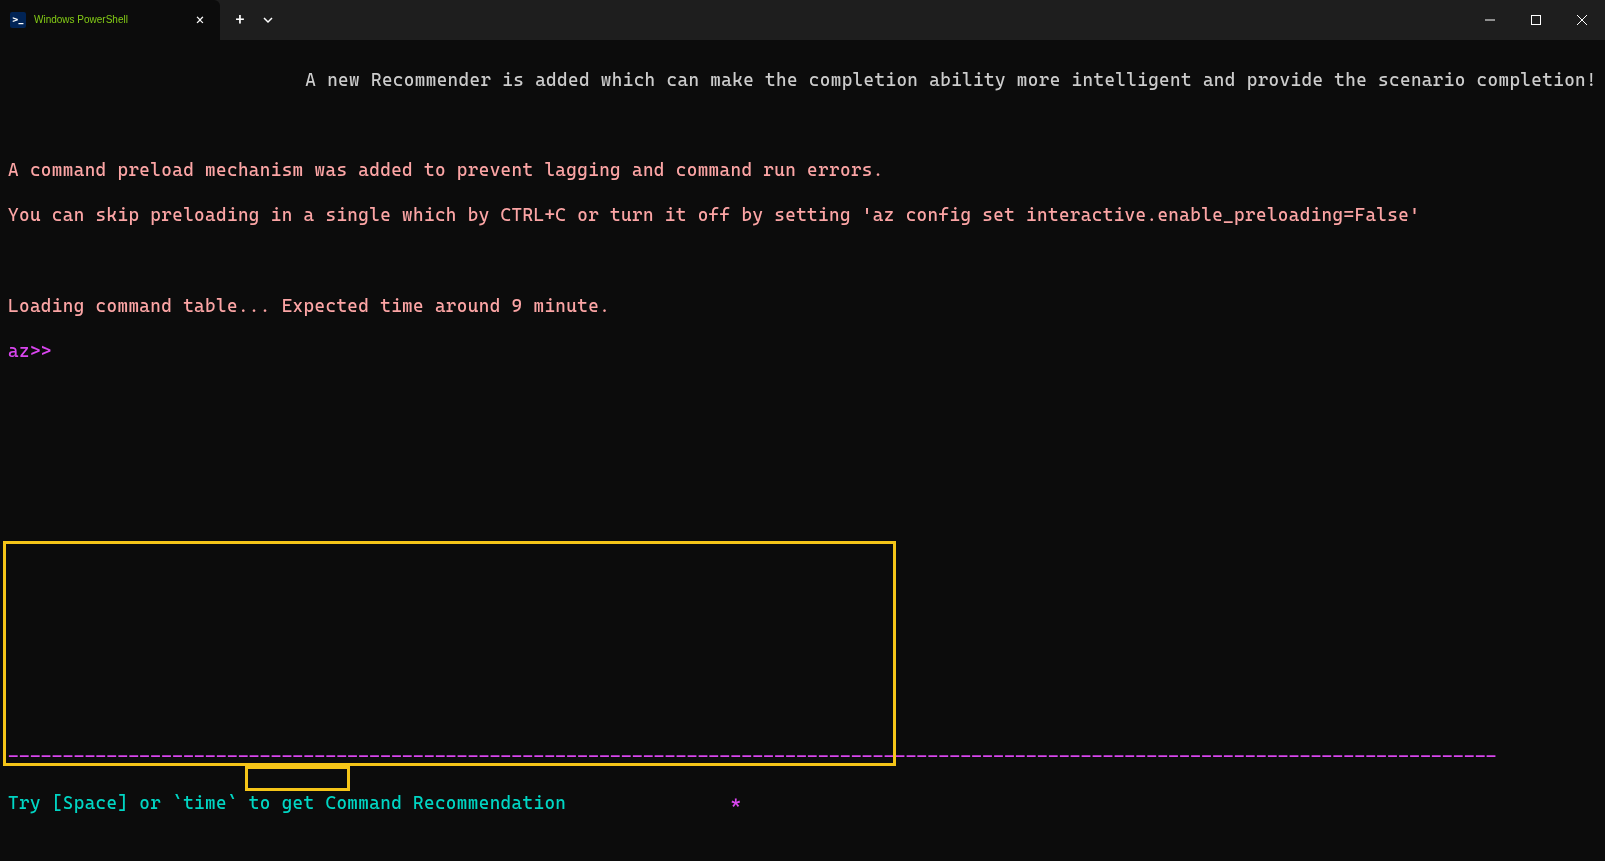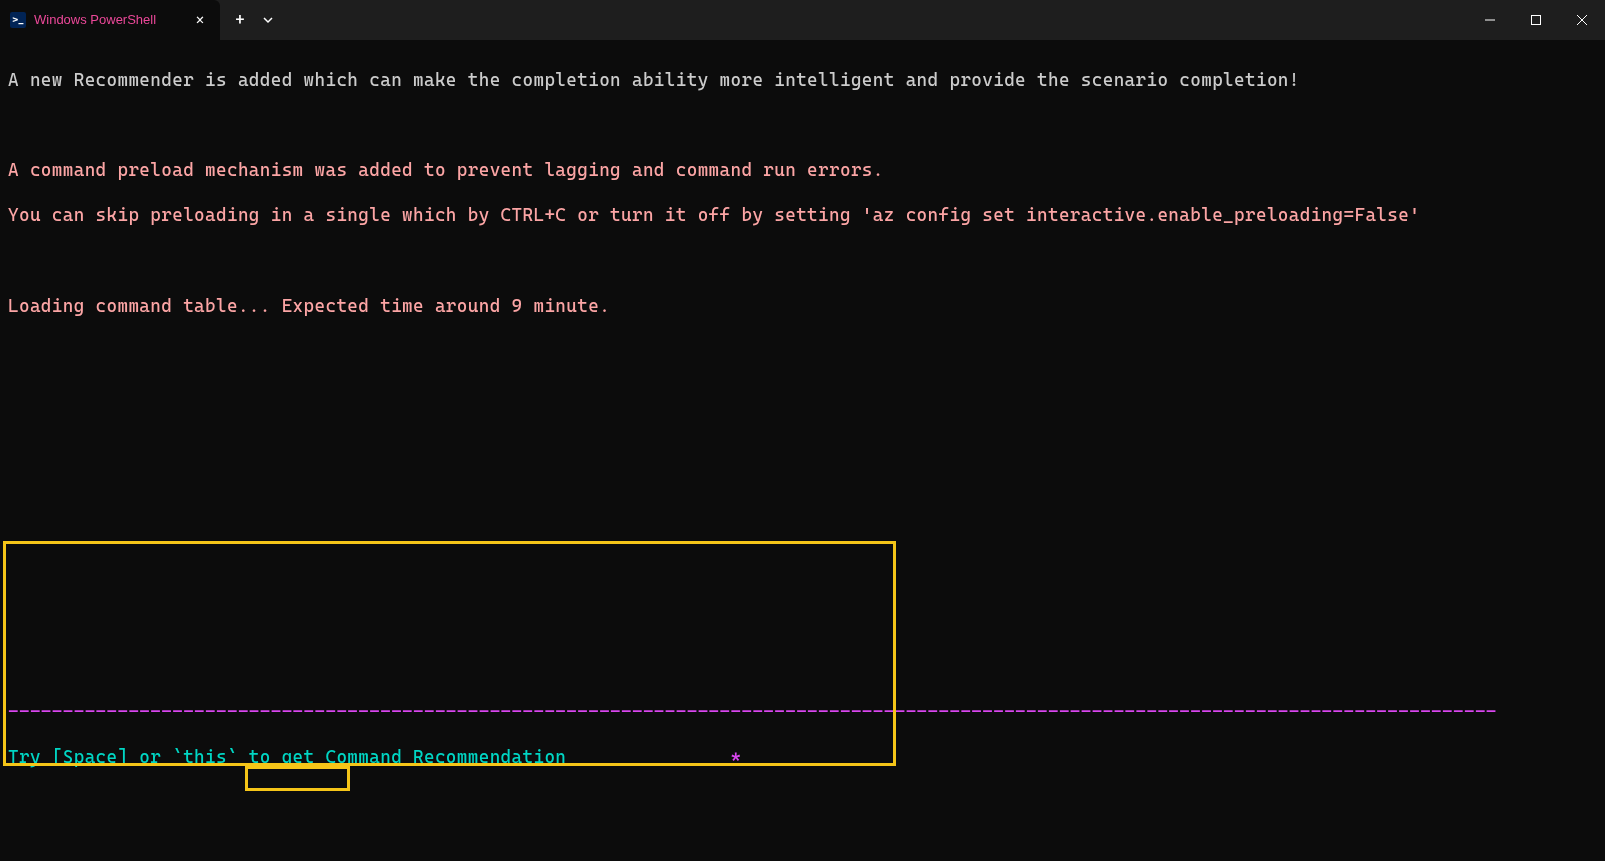--- a/index.html
+++ b/index.html
@@ -45,22 +45,22 @@
   background: #012456;
   display: flex;
   align-items: center;
   justify-content: center;
   font-size: 10px;
   color: #fff;
   font-weight: bold;
   border-radius: 2px;
 }
 .tab-title {
-  color: #ec4899;
-  font-size: 13px;
+  color: #84cc16;
+  font-size: 10px;
   font-family: 'Segoe UI', sans-serif;
   flex: 1;
 }
 .tab-close {
   width: 16px;
   height: 16px;
   display: flex;
   align-items: center;
   justify-content: center;
   color: #ffffff;
@@ -106,21 +106,21 @@
   width: 10px;
   height: 10px;
 }
 .terminal {
   padding: 6px 8px;
   font-size: 18px;
   line-height: 22.6px;
   letter-spacing: 0.4px;
   white-space: pre;
 }
-.white { color: #cccccc; }
+.white { color: #cccccc; text-align: right; }
 .blue { color: #fca5a5; }
 .magenta { color: #d946ef; }
 .cyan { color: #00d6c4; }
 .dashline {
   color: #d946ef;
   overflow: hidden;
   white-space: nowrap;
 }
 .highlight-box {
   position: absolute;
@@ -177,30 +177,31 @@
   </div>
 </div>
 
 <div class="terminal">
 <div class="white">A new Recommender is added which can make the completion ability more intelligent and provide the scenario completion!</div>
 <div>&nbsp;</div>
 <div class="blue">A command preload mechanism was added to prevent lagging and command run errors.</div>
 <div class="blue">You can skip preloading in a single which by CTRL+C or turn it off by setting 'az config set interactive.enable_preloading=False'</div>
 <div>&nbsp;</div>
 <div class="blue">Loading command table... Expected time around 9 minute.</div>
+<div class="magenta">az&gt;&gt;</div>
 <div>&nbsp;</div>
 <div>&nbsp;</div>
 <div>&nbsp;</div>
 <div>&nbsp;</div>
 <div>&nbsp;</div>
 <div>&nbsp;</div>
 <div>&nbsp;</div>
 <div>&nbsp;</div>
 <div class="dashline">----------------------------------------------------------------------------------------------------------------------------------------</div>
-<div><span class="cyan">Try [Space] or `this` to get Command Recommendation</span><span class="magenta">               *</span></div>
+<div><span class="cyan">Try [Space] or `time` to get Command Recommendation</span><span class="magenta">               *</span></div>
 
 
 
 
 
 
 
 
 
 

